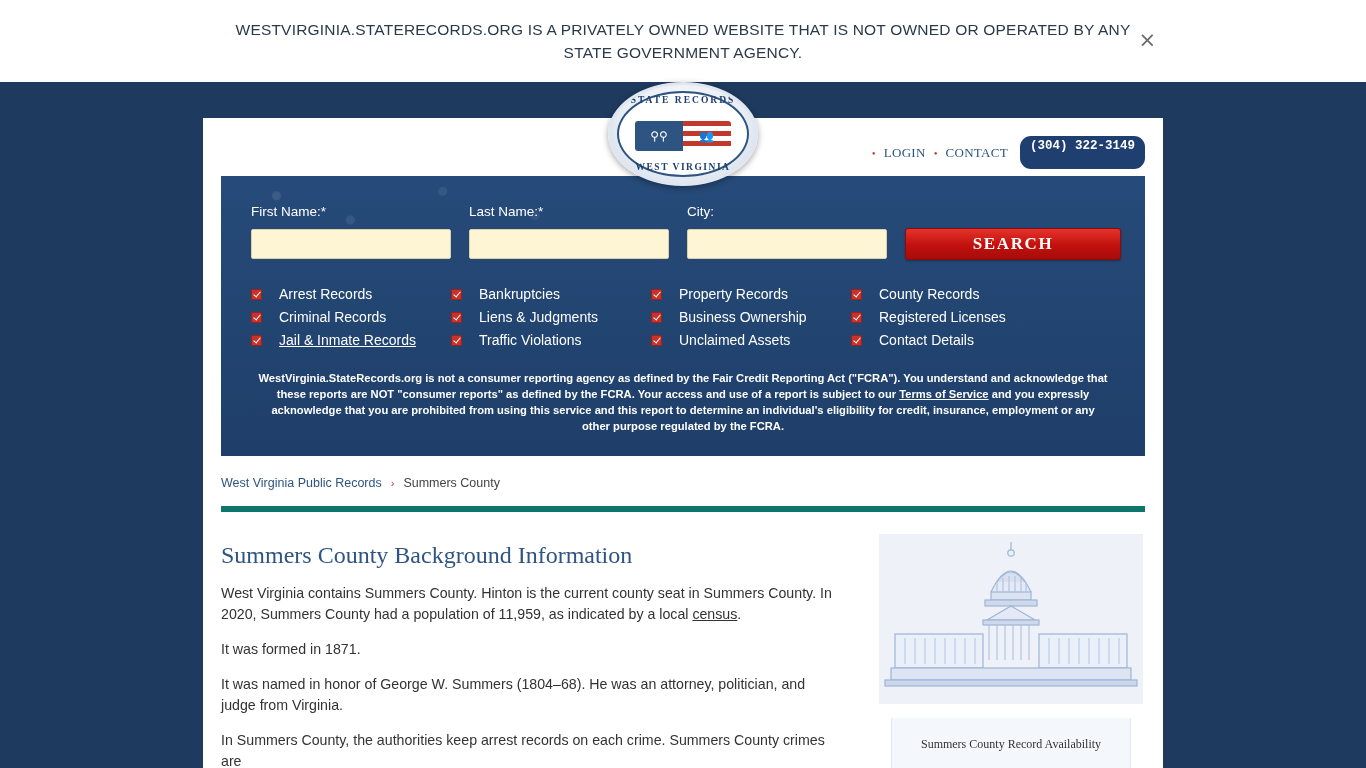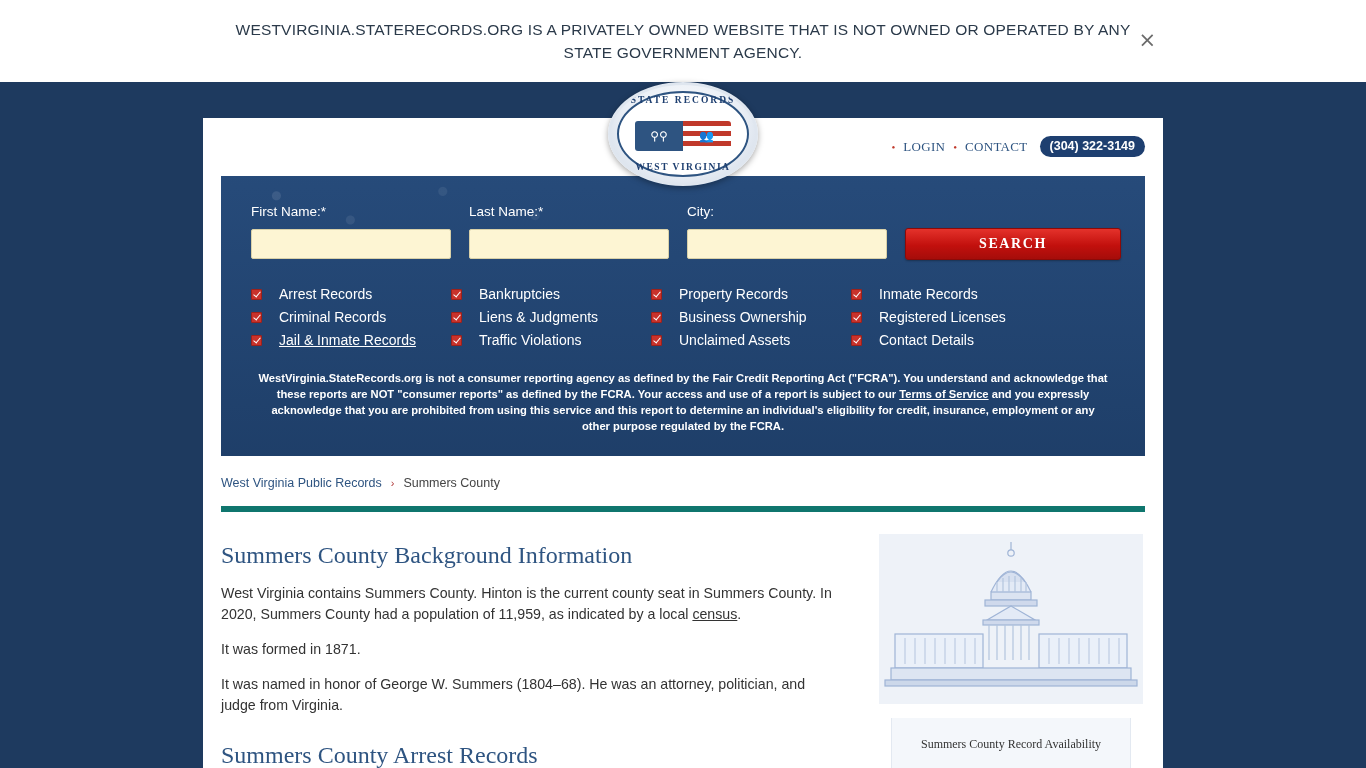--- a/index.html
+++ b/index.html
@@ -81,23 +81,23 @@
     font-family: "Liberation Serif", serif;
     font-size: 13px;
     color: #2e5481;
   }
   .hl-bullet { color: #c0392b; font-size: 11px; }
   .hl-link { color: #2e5481; text-decoration: none; letter-spacing: 0.3px; }
   .phone-pill {
     background: #1e3f70;
     color: #ffffff;
     border-radius: 11px;
-    padding: 3px 10px 4px;
+    padding: 3px 10px 16px;
     font-size: 12.5px;
-    font-family: Liberation Sans, sans-serif;
+    font-family: Liberation Mono, monospace;
     font-weight: bold;
     margin-left: 4px;
   }
 
   
   .seal {
     position: absolute;
     left: 50%;
     transform: translateX(-50%);
     top: -36px;
@@ -203,21 +203,21 @@
   }
   .search-btn-wrap { padding-top: 24px; }
   .search-btn {
     width: 216px;
     height: 32px;
     background: linear-gradient(180deg, #e4322b 0%, #c2100d 55%, #a50d0a 100%);
     border: 1px solid #8c0a08;
     border-radius: 3px;
     color: #ffffff;
     font-weight: bold;
-    font-size: 14px;
+    font-size: 17px;
     letter-spacing: 1.6px;
     font-family: "Liberation Serif", serif;
     cursor: pointer;
     box-shadow: 0 1px 2px rgba(0,0,0,.3);
   }
 
   
   .check-grid {
     margin-top: 26px;
     display: grid;
@@ -385,21 +385,21 @@
         <div class="check-item">
           <span class="chk"></span>
           <span>Bankruptcies</span>
         </div>
         <div class="check-item">
           <span class="chk"></span>
           <span>Property Records</span>
         </div>
         <div class="check-item">
           <span class="chk"></span>
-          <span>Inmate Records</span>
+          <span>County Records</span>
         </div>
 
         <div class="check-item">
           <span class="chk"></span>
           <span>Criminal Records</span>
         </div>
         <div class="check-item">
           <span class="chk"></span>
           <span>Liens &amp; Judgments</span>
         </div>
@@ -440,21 +440,20 @@
       <span class="crumb-sep">›</span>
       <span class="crumb-current">Summers County</span>
     </div>
 
     <div class="main-wrap">
       <div class="article">
         <h2>Summers County Background Information</h2>
         <p><span>West Virginia contains Summers County. Hinton is the current county seat in Summers County. In 2020, Summers County had a population of 11,959, as indicated by a local </span><a href="#">census</a><span>.</span></p>
         <p>It was formed in 1871.</p>
         <p>It was named in honor of George W. Summers (1804–68). He was an attorney, politician, and judge from Virginia.</p>
-        <h2 class="second">Summers County Arrest Records</h2>
         <p>In Summers County, the authorities keep arrest records on each crime. Summers County crimes are</p>
       </div>
 
       <div class="sidebar">
         <div class="capitol-card">
           <svg width="264" height="170" viewBox="0 0 264 170">
             <g fill="none" stroke="#9fb4d6" stroke-width="1.2">
 
               <line x1="132" y1="8" x2="132" y2="16"></line>
               <circle cx="132" cy="19" r="3.2"></circle>

